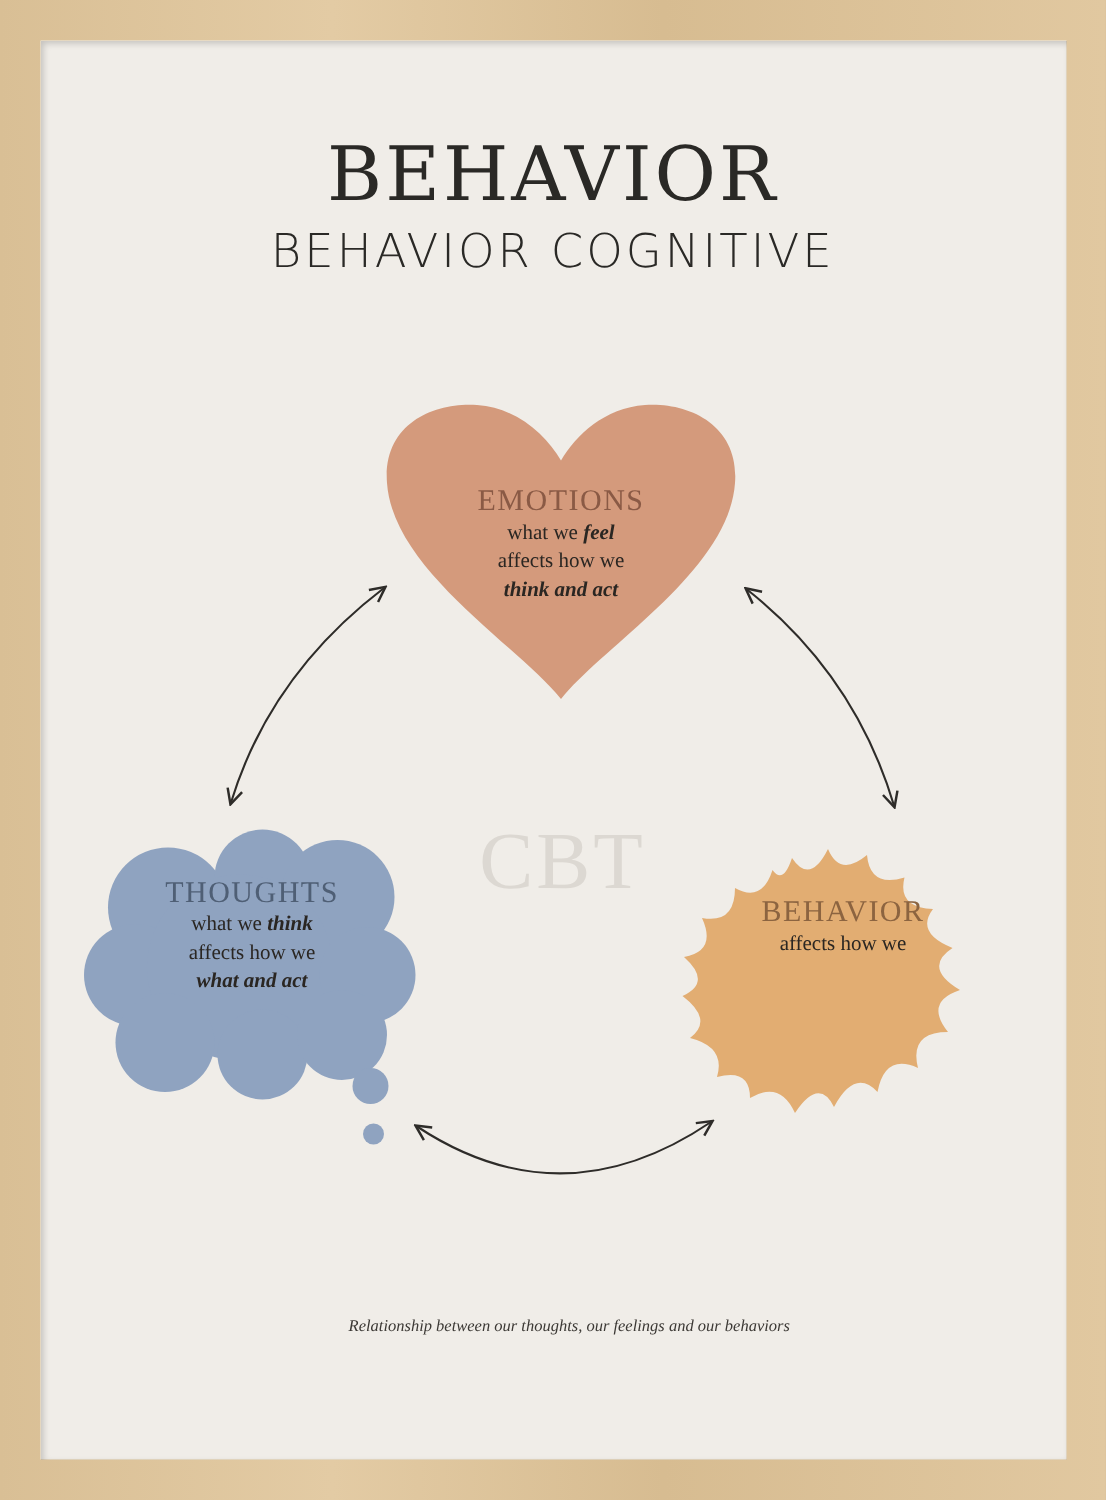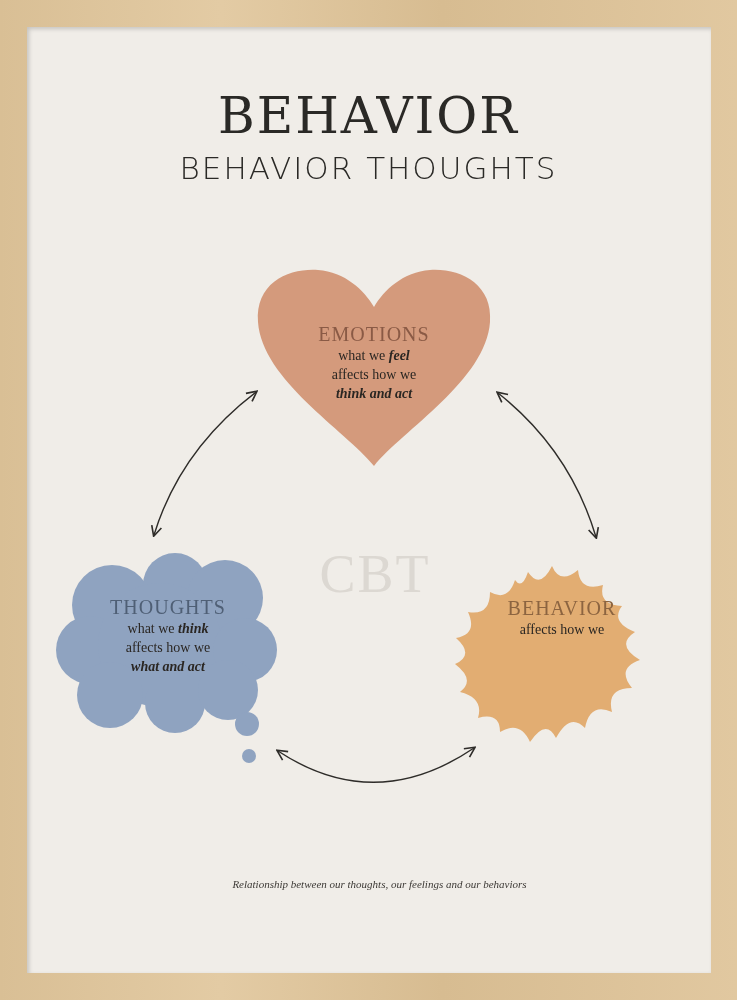--- a/index.html
+++ b/index.html
@@ -23,21 +23,21 @@
   .caption { position:absolute; left:0; width:737px; top:878px; text-align:center; font-family:"Liberation Serif", serif;
     font-style:italic; font-size:11px; color:#3c3935;margin-left:11px; }
 </style>
 </head>
 <body>
 
 <div class="frame"></div>
 <div class="paper"></div>
 
 <div class="title1">BEHAVIOR</div>
-<div class="title2">BEHAVIOR THOUGHTS</div>
+<div class="title2">BEHAVIOR COGNITIVE</div>
 
 <div class="cbt">CBT</div>
 
 <svg class="diagram" width="737" height="1000" viewBox="0 0 737 1000">
   <defs>
     <marker id="ah" viewBox="0 0 10 10" refX="8" refY="5" markerWidth="9" markerHeight="9" orient="auto-start-reverse">
       <path d="M1,1 L9,5 L1,9" fill="none" stroke="#2e2c29" stroke-width="1.3"></path>
     </marker>
   </defs>
 
@@ -74,21 +74,21 @@
   <path d="M278,751 Q375,815 474,748" fill="none" stroke="#2e2c29" stroke-width="1.4" marker-start="url(#ah)" marker-end="url(#ah)"></path>
 </svg>
 
 <div class="node-text" style="left:274px; top:322px; width:200px;">
   <div class="node-title" style="color:#8a5a45;">EMOTIONS</div>
   <div class="node-line"><span>what we </span><em class="u">feel</em></div>
   <div class="node-line">affects how we</div>
   <div class="node-line"><em>think and act</em></div>
 </div>
 
-<div class="node-text" style="left:68px; top:595px; width:200px;">
+<div class="node-text" style="left:68px; top:583px; width:200px;">
   <div class="node-title" style="color:#4f5f75;">THOUGHTS</div>
   <div class="node-line"><span>what we </span><em class="u">think</em></div>
   <div class="node-line">affects how we</div>
   <div class="node-line"><em>what and act</em></div>
 </div>
 
 <div class="node-text" style="left:462px; top:596px; width:200px;">
   <div class="node-title" style="color:#8c6440;">BEHAVIOR</div>
   <div class="node-line">affects how we</div>
 </div>

